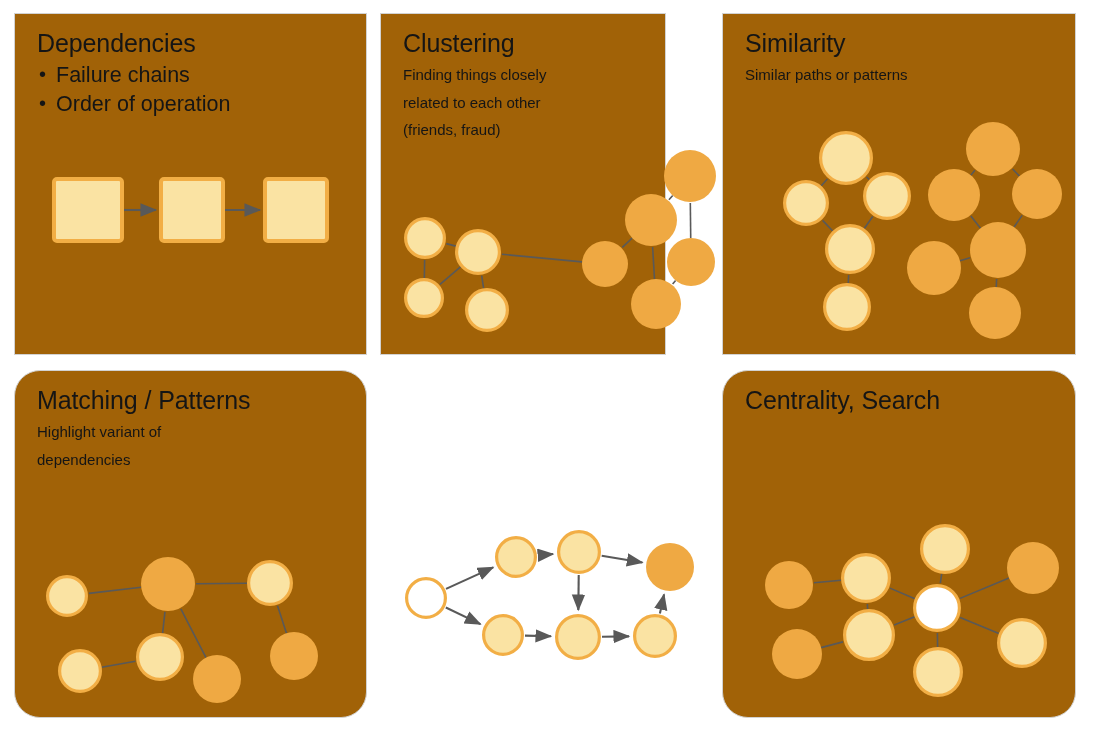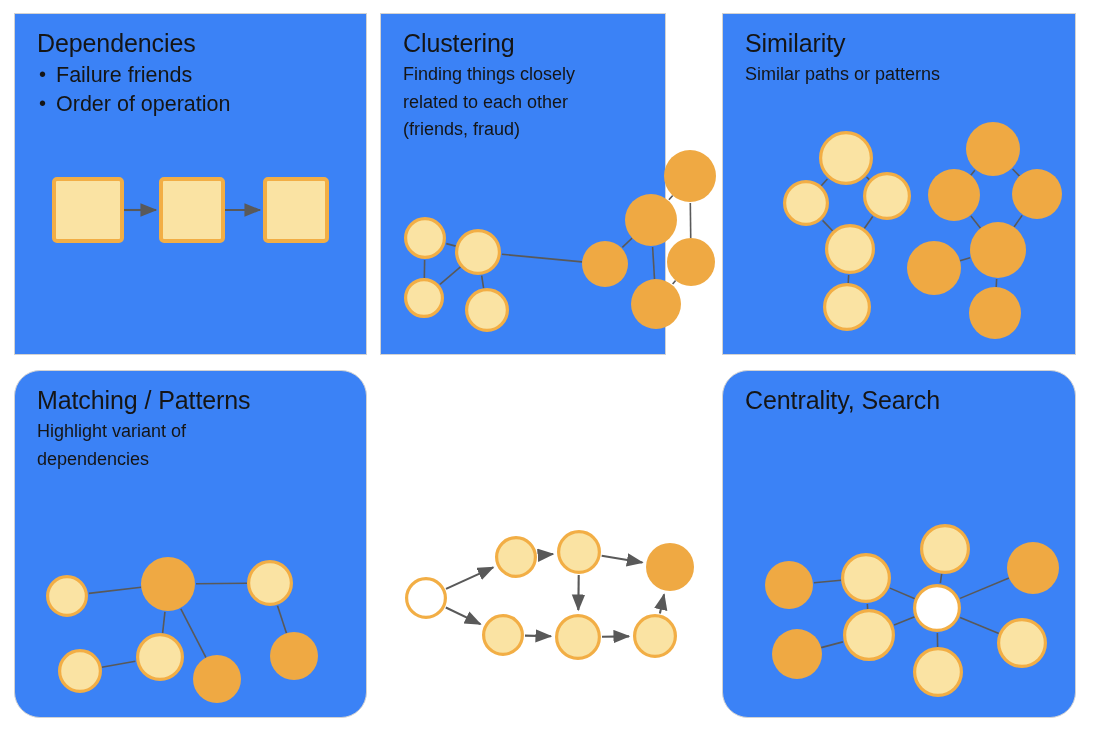--- a/index.html
+++ b/index.html
@@ -8,21 +8,21 @@
     background:#ffffff;
     font-family:"Liberation Sans","DejaVu Sans",sans-serif;
     color:#151515;
     overflow:hidden;
   }
   #grid{
     position:absolute;left:0;top:0;width:1106px;height:732px;
   }
   .panel{
     position:absolute;
-    background:#3b82f6;
+    background:#a16207;
     border:1px solid #d2d2d2;
     box-sizing:border-box;
   }
   .p-r0{top:13px;height:342px;}
   .p-r1{top:370px;height:348px;border-radius:26px;}
   .p-c0{left:14px;width:353px;}
   .p-c1{left:380px;width:286px;}
   .p-c2{left:722px;width:354px;}
 
   .ptitle{
@@ -30,21 +30,21 @@
     left:22px;top:14px;
     font-size:25px;
     line-height:30px;
     font-weight:400;
     letter-spacing:-0.1px;
     white-space:nowrap;
   }
   .psub{
     position:absolute;
     left:22px;top:47px;
-    font-size:18px;
+    font-size:15px;
     line-height:27.5px;
     font-weight:400;
     white-space:pre;
   }
   .bullets{
     position:absolute;
     left:22px;top:47px;
     font-size:21.5px;
     line-height:29px;
     list-style:none;
@@ -57,21 +57,21 @@
   .art{position:absolute;left:0;top:0;width:100%;height:100%;pointer-events:none;}
 </style>
 </head>
 <body>
 
 <div id="grid">
 
   <div class="panel p-r0 p-c0">
     <div class="ptitle">Dependencies</div>
     <ul class="bullets">
-      <li>Failure friends</li>
+      <li>Failure chains</li>
       <li>Order of operation</li>
     </ul>
   </div>
 
   <div class="panel p-r0 p-c1">
     <div class="ptitle">Clustering</div>
     <div class="psub">Finding things closely
 related to each other
 (friends, fraud)</div>
   </div>

